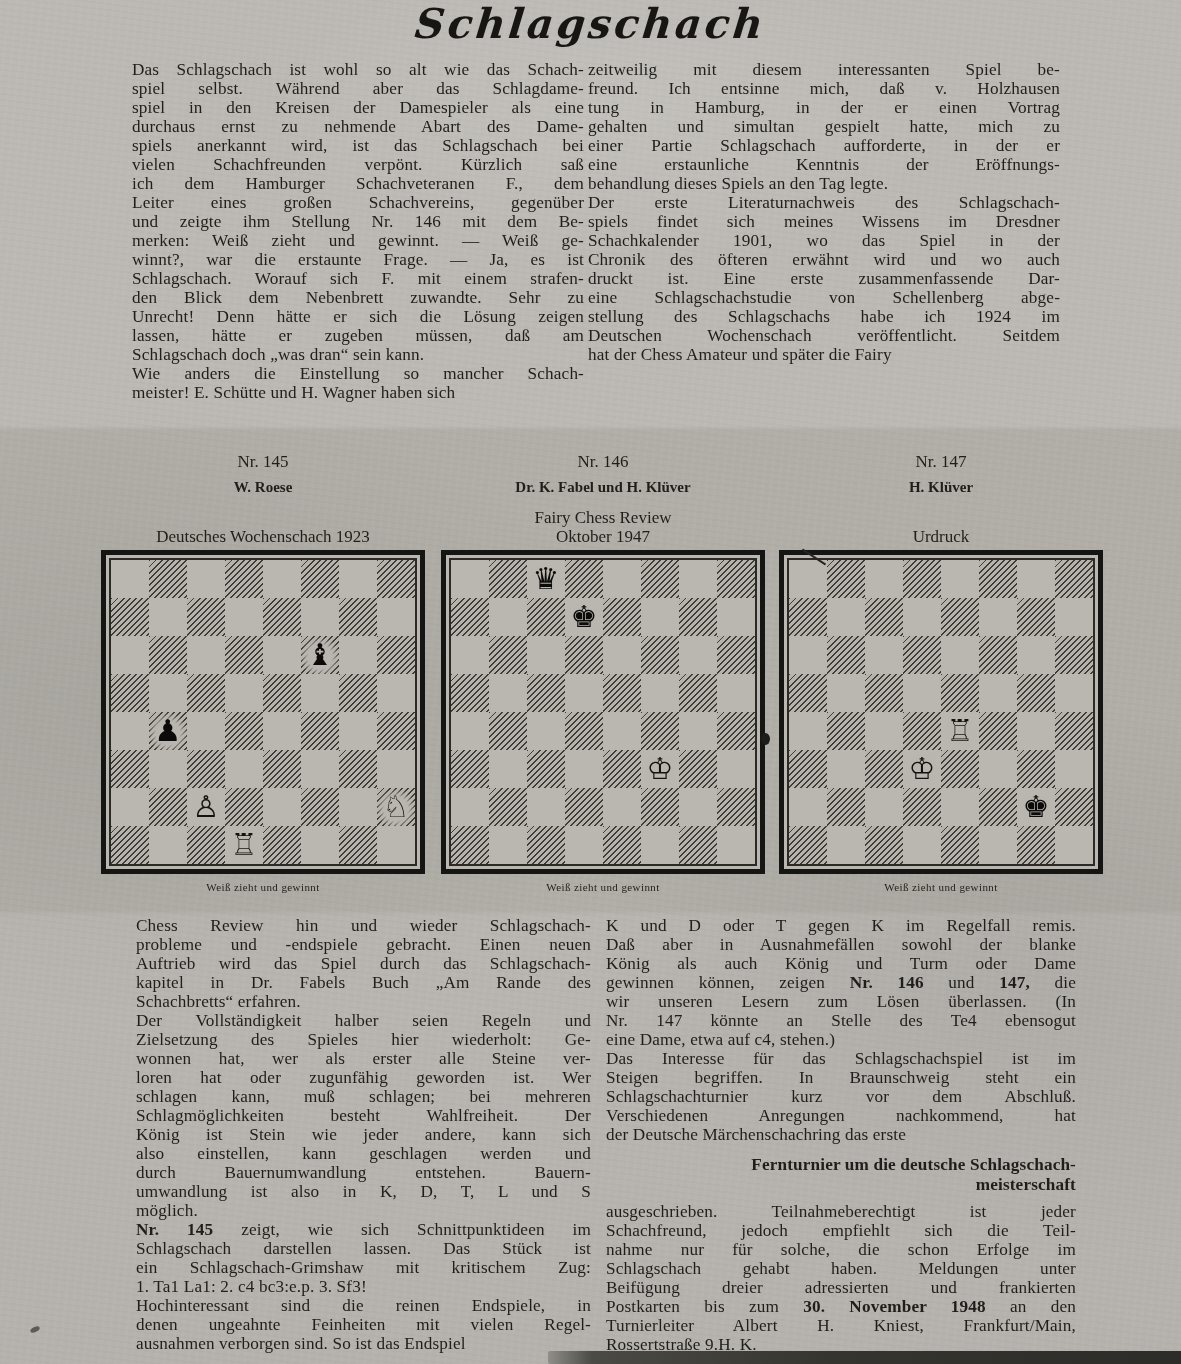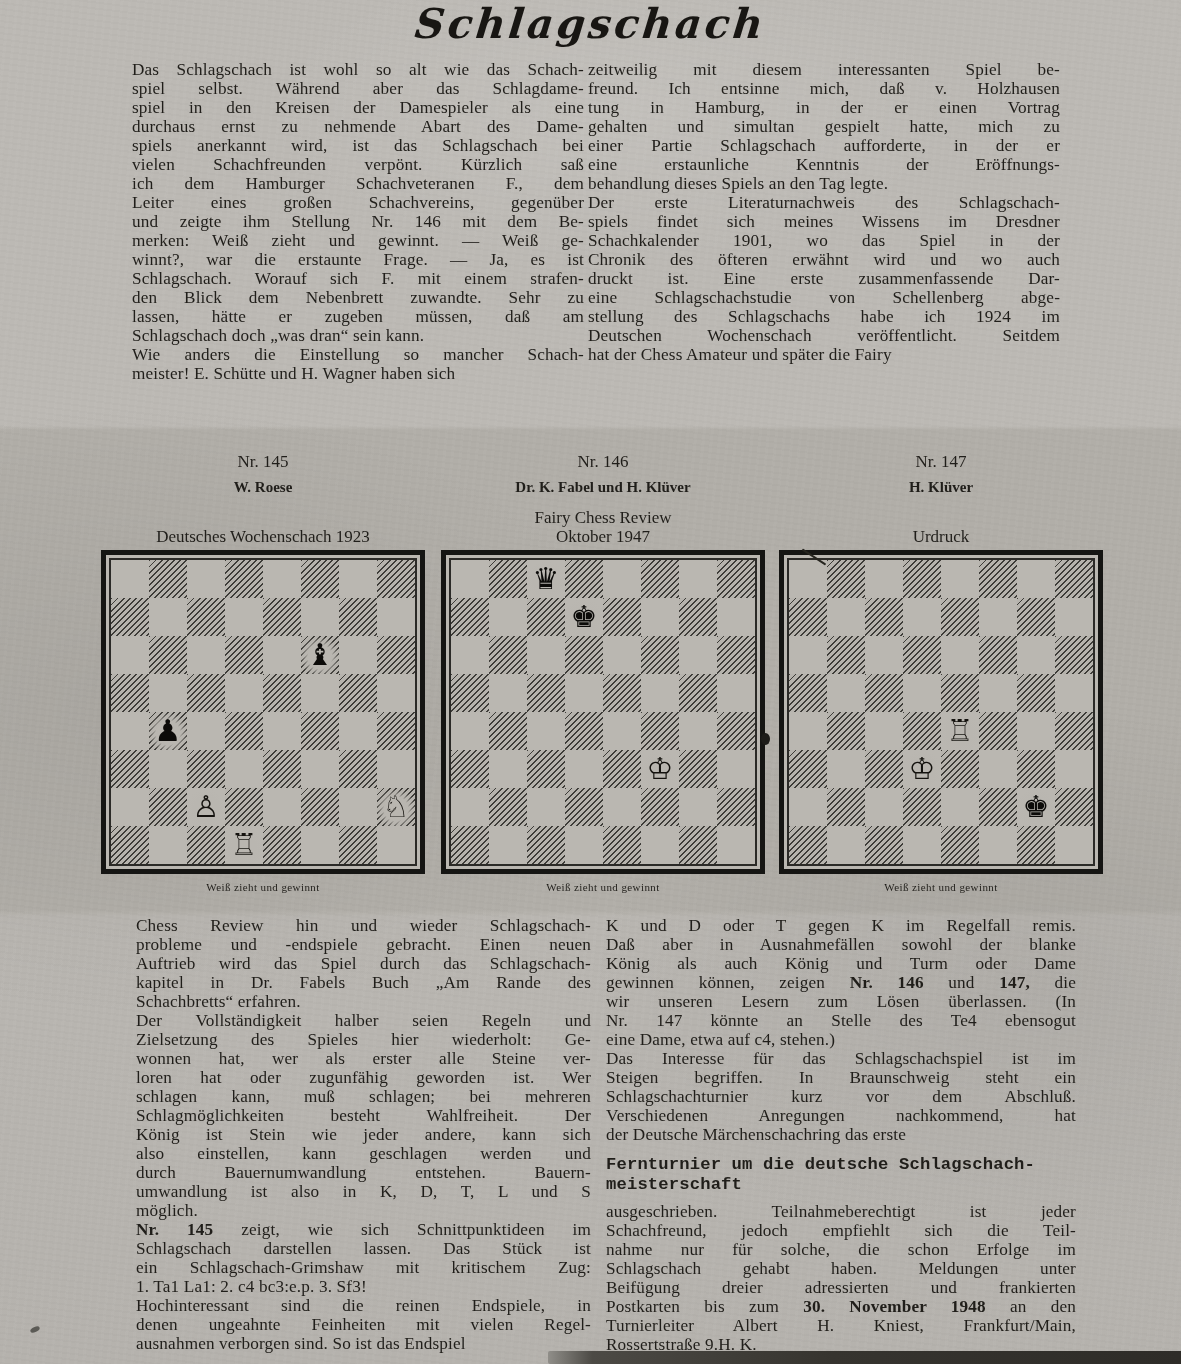--- a/index.html
+++ b/index.html
@@ -30,21 +30,21 @@
   .textcol{position:absolute;font-size:17.2px;line-height:19px;letter-spacing:.15px;}
   .tl{left:132px;top:60px;width:452px;}
   .tr{left:588px;top:60px;width:472px;}
   .bl{left:136px;top:916px;width:455px;}
   .br{left:606px;top:916px;width:470px;}
   .line{text-align:justify;text-align-last:justify;white-space:normal;}
   .line.end{text-align-last:left;}
   .line.split{display:flex;text-align-last:auto;}
   .line b{font-weight:bold;}
   .blk-heading{margin:11px 0 8px;font-weight:bold;text-align:center;line-height:19.5px;}
-  .blk-heading .hline{text-align:left;font-family:Liberation Mono, monospace;}
+  .blk-heading .hline{text-align:right;}
   
   .problem{position:absolute;top:452px;width:330px;}
   .prob-1{left:98px;}
   .prob-2{left:438px;}
   .prob-3{left:776px;}
   .prob-header{height:98px;display:flex;flex-direction:column;text-align:center;}
   .prob-nr{font-size:17px;}
   .prob-author{font-size:15px;font-weight:bold;margin-top:7px;}
   .prob-sources{margin-top:auto;font-size:17px;line-height:19px;padding-bottom:4px;}
   .board{width:324px;margin:0 auto;background:#bab7b1;border:5px solid #151513;padding:3px;box-sizing:border-box;}
@@ -85,20 +85,21 @@
       <div class="line">durchaus ernst zu nehmende Abart des Dame-</div>
       <div class="line">spiels anerkannt wird, ist das Schlagschach bei</div>
       <div class="line">vielen Schachfreunden verpönt. Kürzlich saß</div>
       <div class="line">ich dem Hamburger Schachveteranen F., dem</div>
       <div class="line">Leiter eines großen Schachvereins, gegenüber</div>
       <div class="line">und zeigte ihm Stellung Nr. 146 mit dem Be-</div>
       <div class="line">merken: Weiß zieht und gewinnt. — Weiß ge-</div>
       <div class="line">winnt?, war die erstaunte Frage. — Ja, es ist</div>
       <div class="line">Schlagschach. Worauf sich F. mit einem strafen-</div>
       <div class="line">den Blick dem Nebenbrett zuwandte. Sehr zu</div>
+      <div class="line">Unrecht! Denn hätte er sich die Lösung zeigen</div>
       <div class="line">lassen, hätte er zugeben müssen, daß am</div>
       <div class="line end">Schlagschach doch „was dran“ sein kann.</div>
       <div class="line">Wie anders die Einstellung so mancher Schach-</div>
       <div class="line end">meister! E. Schütte und H. Wagner haben sich</div>
     </div>
   <div class="textcol tr">
       <div class="line">zeitweilig mit diesem interessanten Spiel be-</div>
       <div class="line">freund. Ich entsinne mich, daß v. Holzhausen</div>
       <div class="line">tung in Hamburg, in der er einen Vortrag</div>
       <div class="line">gehalten und simultan gespielt hatte, mich zu</div>

